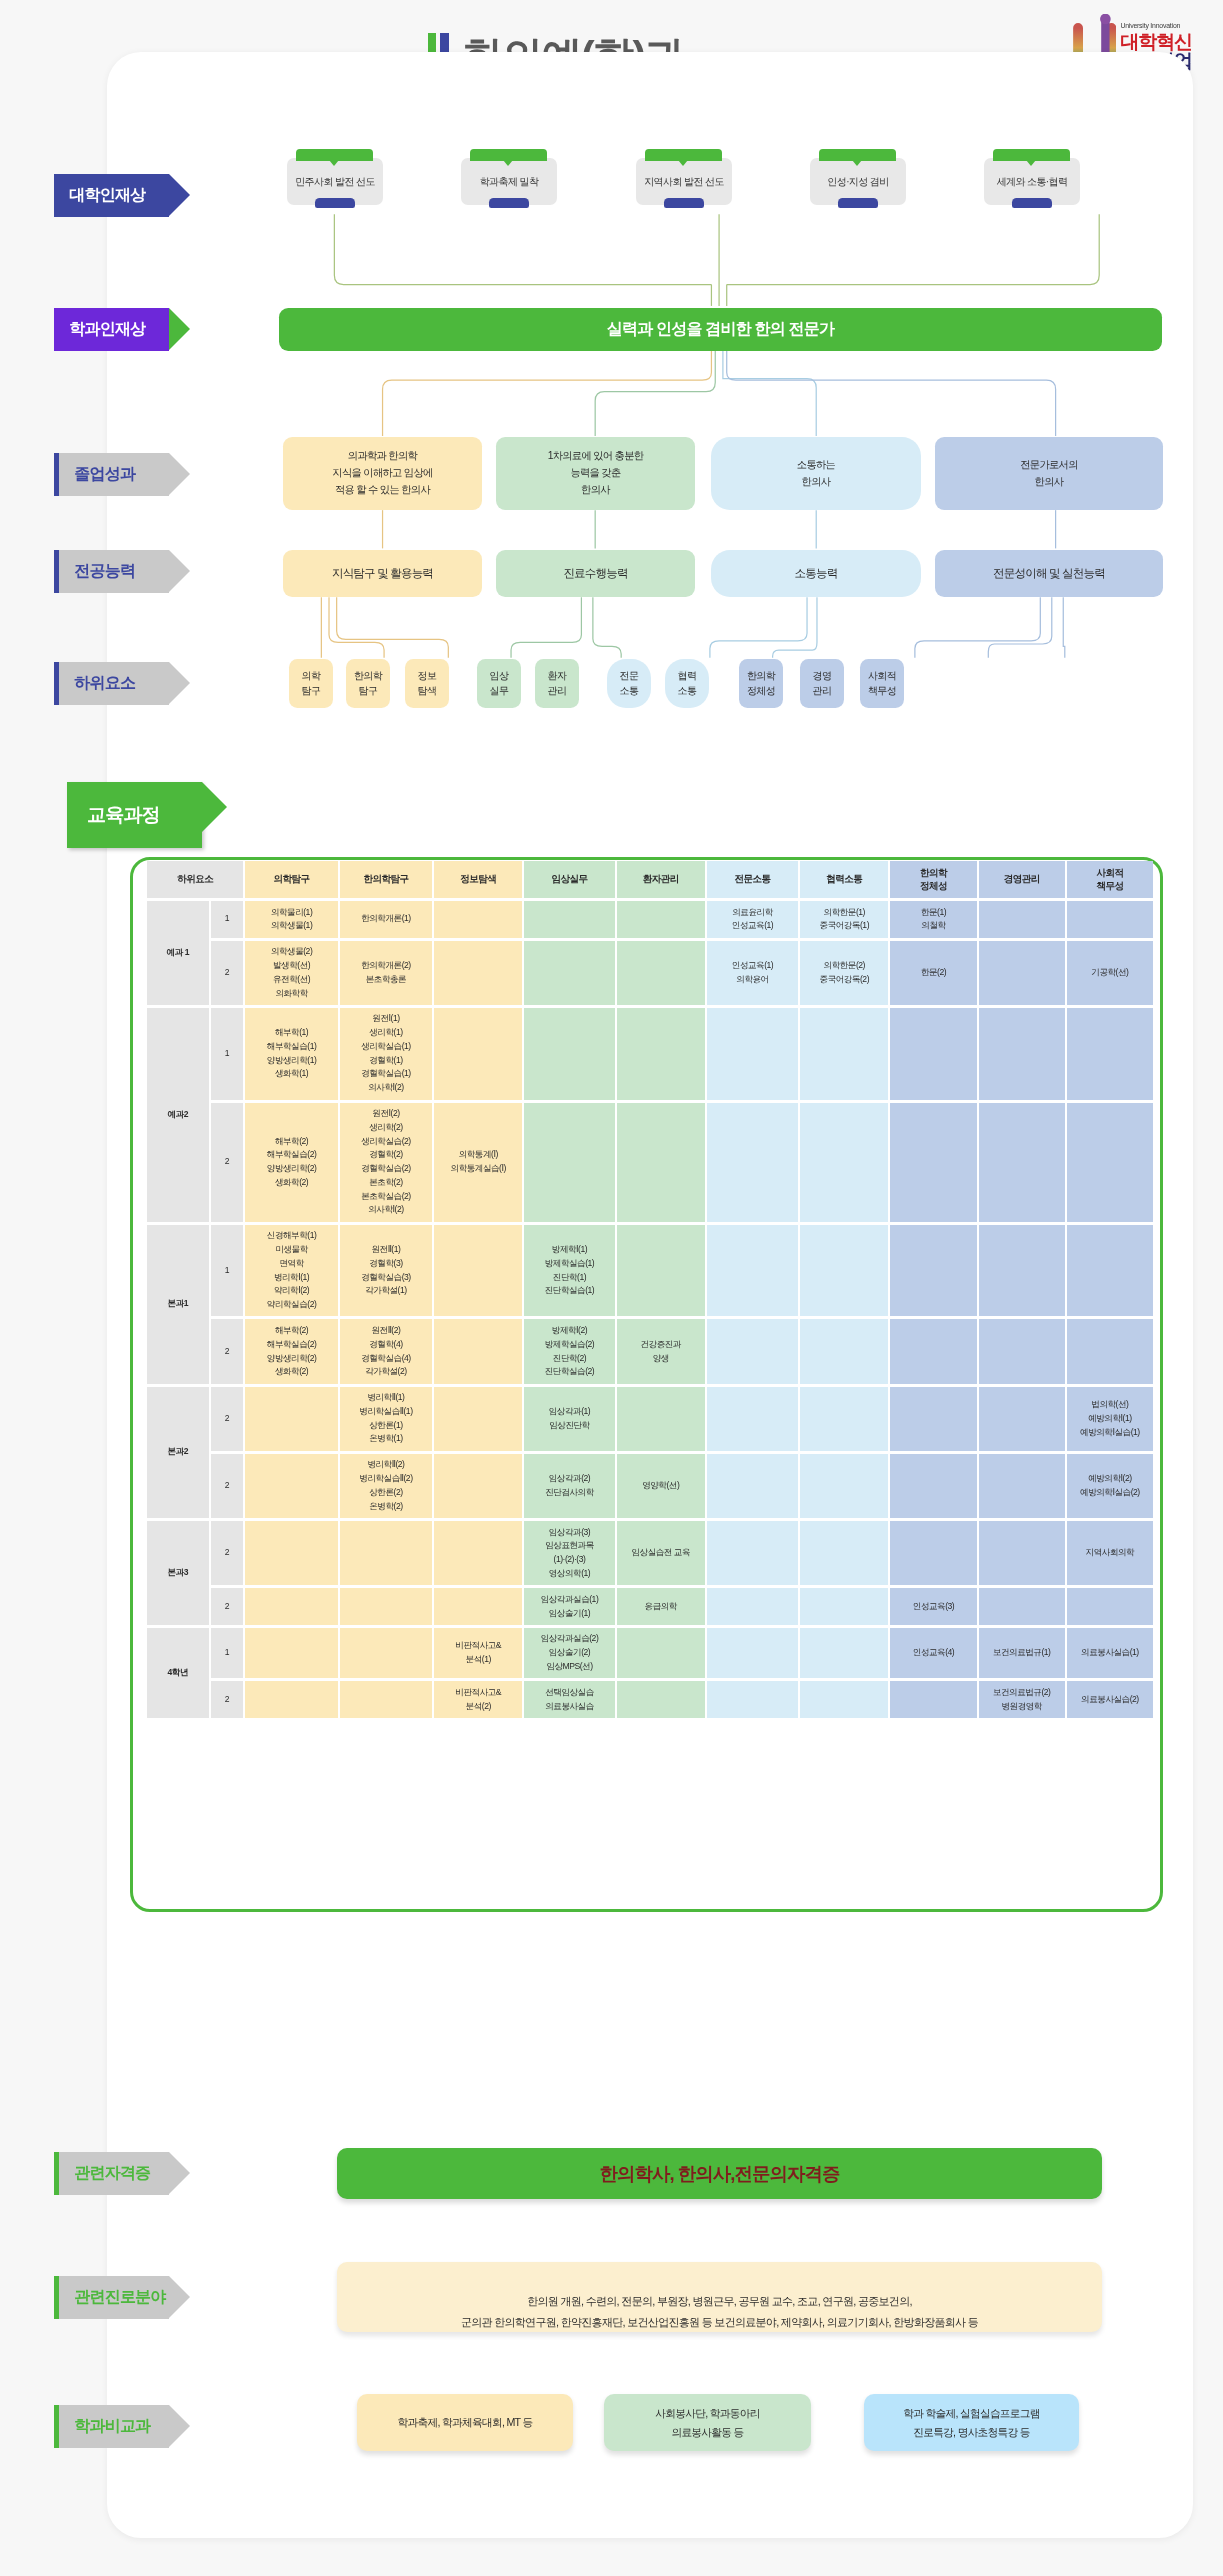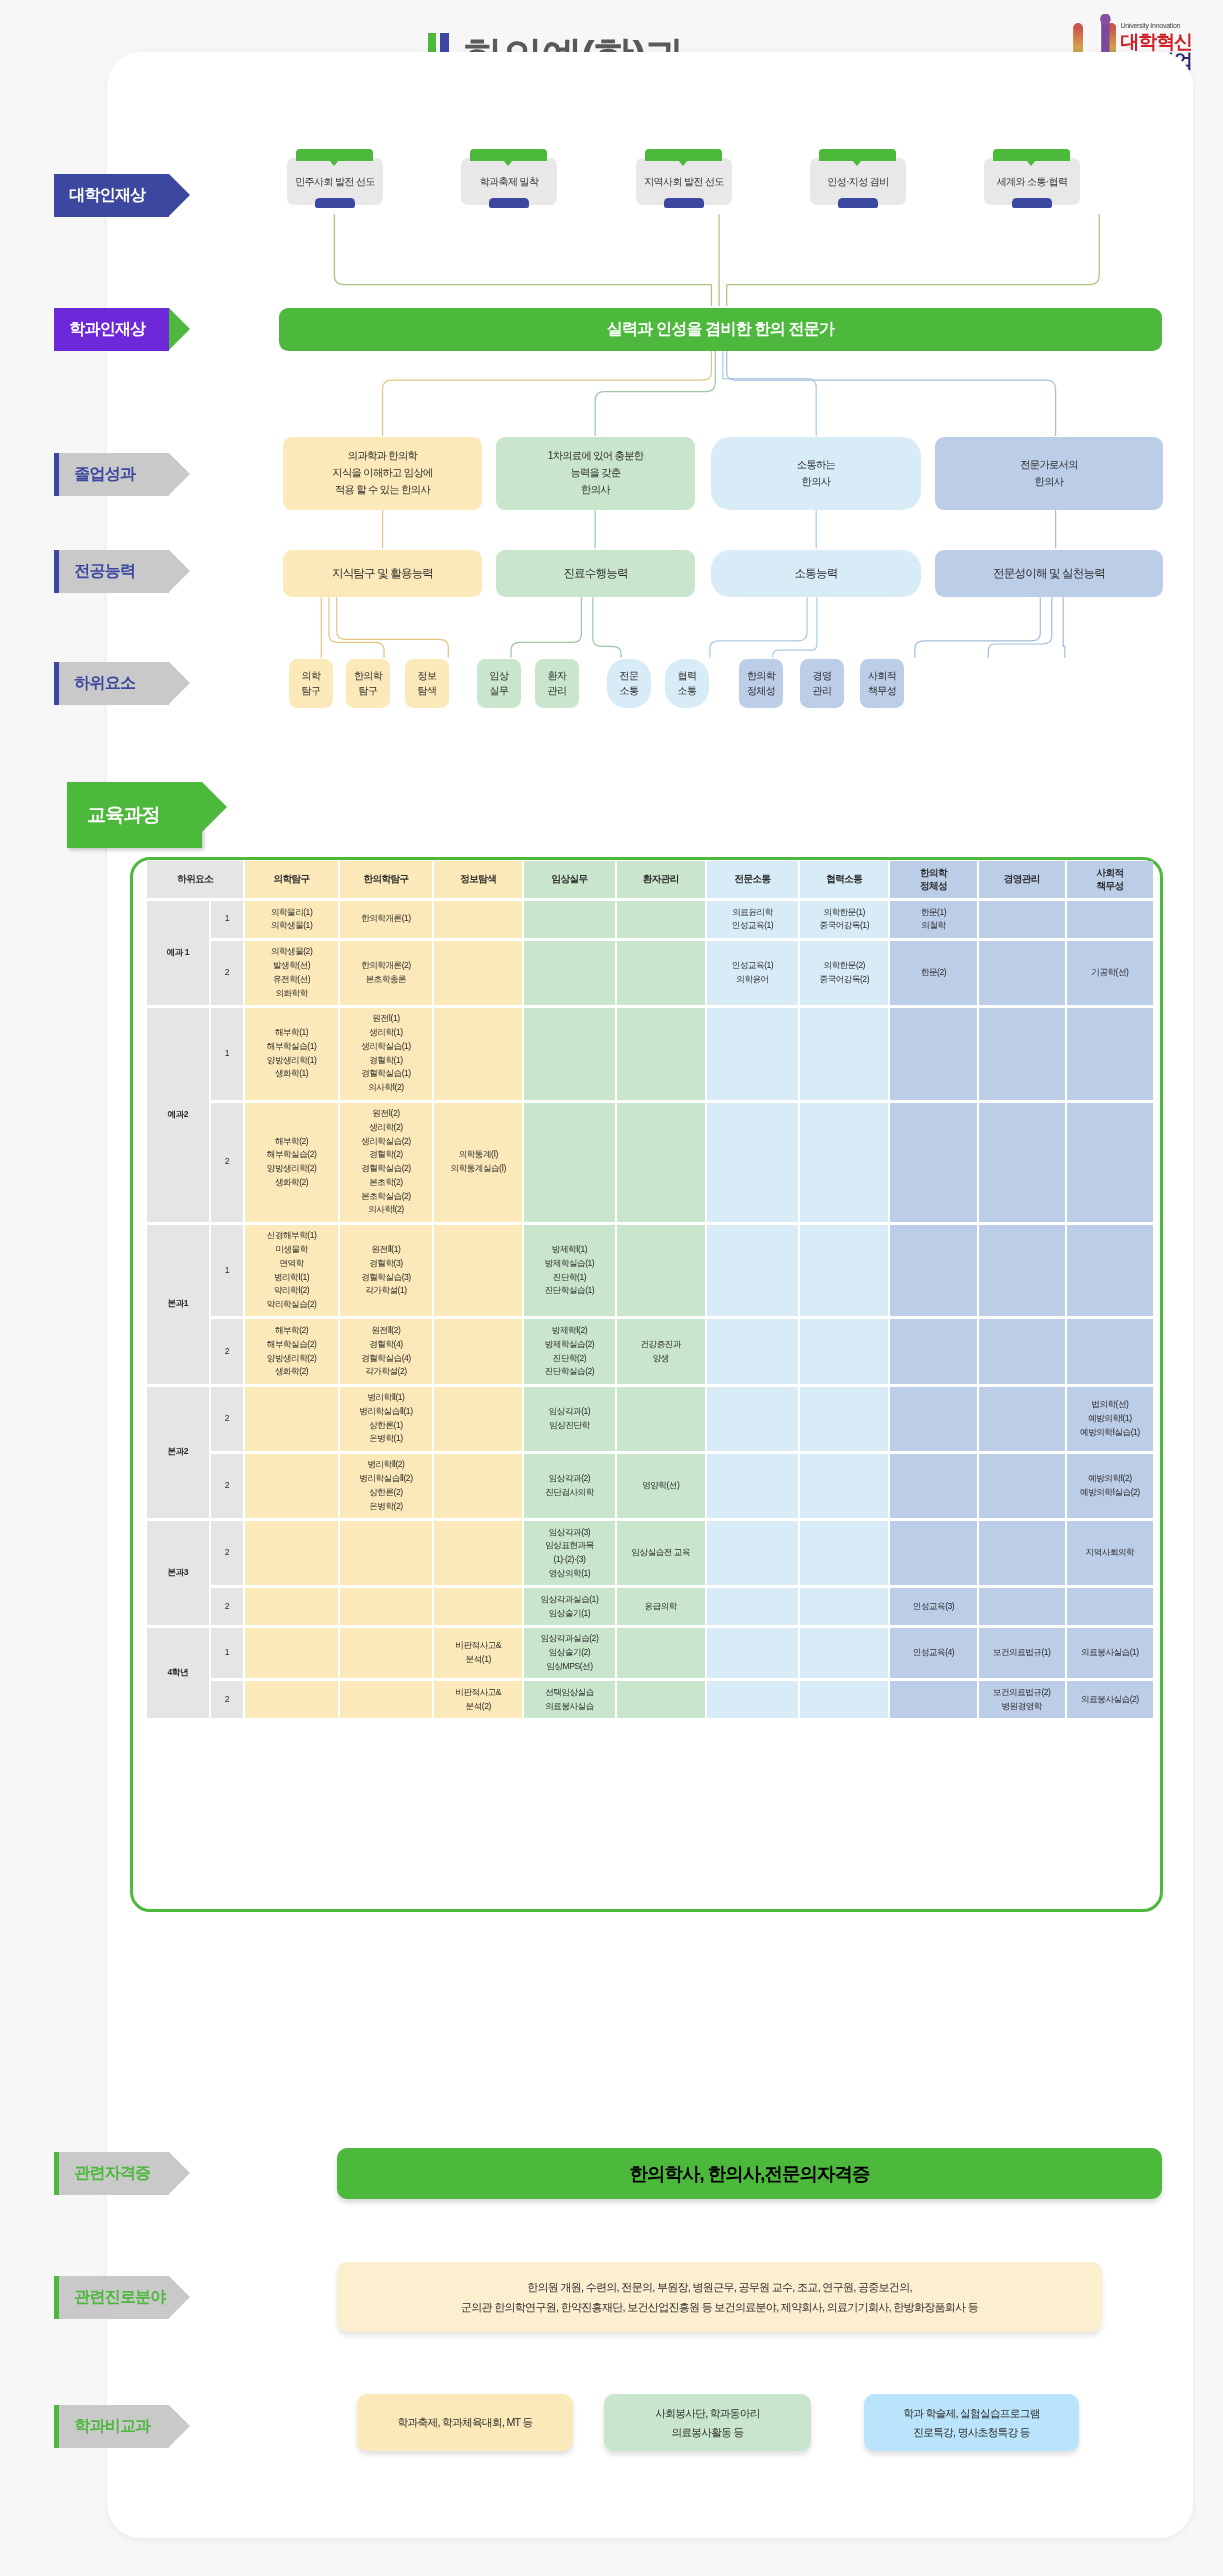--- a/index.html
+++ b/index.html
@@ -117,29 +117,29 @@
   .cell-lb { background:#d7ecf7; }
   .cell-db { background:#bccde8; }
 
   .green-bracket {
     position:absolute; left:130px; top:857px; width:1033px; height:1055px;
     border:3.1px solid #4cb83c; border-radius:20px; pointer-events:none;
   }
 
   
   .cert-bar {
-    position:absolute; left:337px; top:2148px; width:825px; height:51px;
-    background:#4cb83c; border-radius:10px; color:#000000; font-size:18.4px; font-weight:bold;
+    position:absolute; left:337px; top:2148px; width:765px; height:51px;
+    background:#4cb83c; border-radius:10px; color:#7f1d1d; font-size:18.4px; font-weight:bold;
     display:flex; align-items:center; justify-content:center; letter-spacing:-0.9px;
     box-shadow:0 3.1px 5.4px rgba(0,0,0,0.14);
   }
   .career-bar {
     position:absolute; left:337px; top:2262px; width:765px; height:70px;
     background:#fcefcf; border-radius:10px; color:#2b2b2b; font-size:11px;
-    display:flex; flex-direction:column; align-items:center; justify-content:center;
+    display:flex; flex-direction:column; align-items:center; justify-content:flex-end;
     letter-spacing:-0.7px; line-height:1.85; text-align:center;
     box-shadow:0 3.1px 5.4px rgba(0,0,0,0.10);
   }
   .extra-box {
     position:absolute; top:2394px; height:57px; border-radius:10px;
     display:flex; flex-direction:column; align-items:center; justify-content:center;
     font-size:10.7px; color:#2b2b2b; letter-spacing:-0.7px; line-height:1.7; text-align:center;
     box-shadow:0 3.1px 5.4px rgba(0,0,0,0.12);
   }
 </style>

